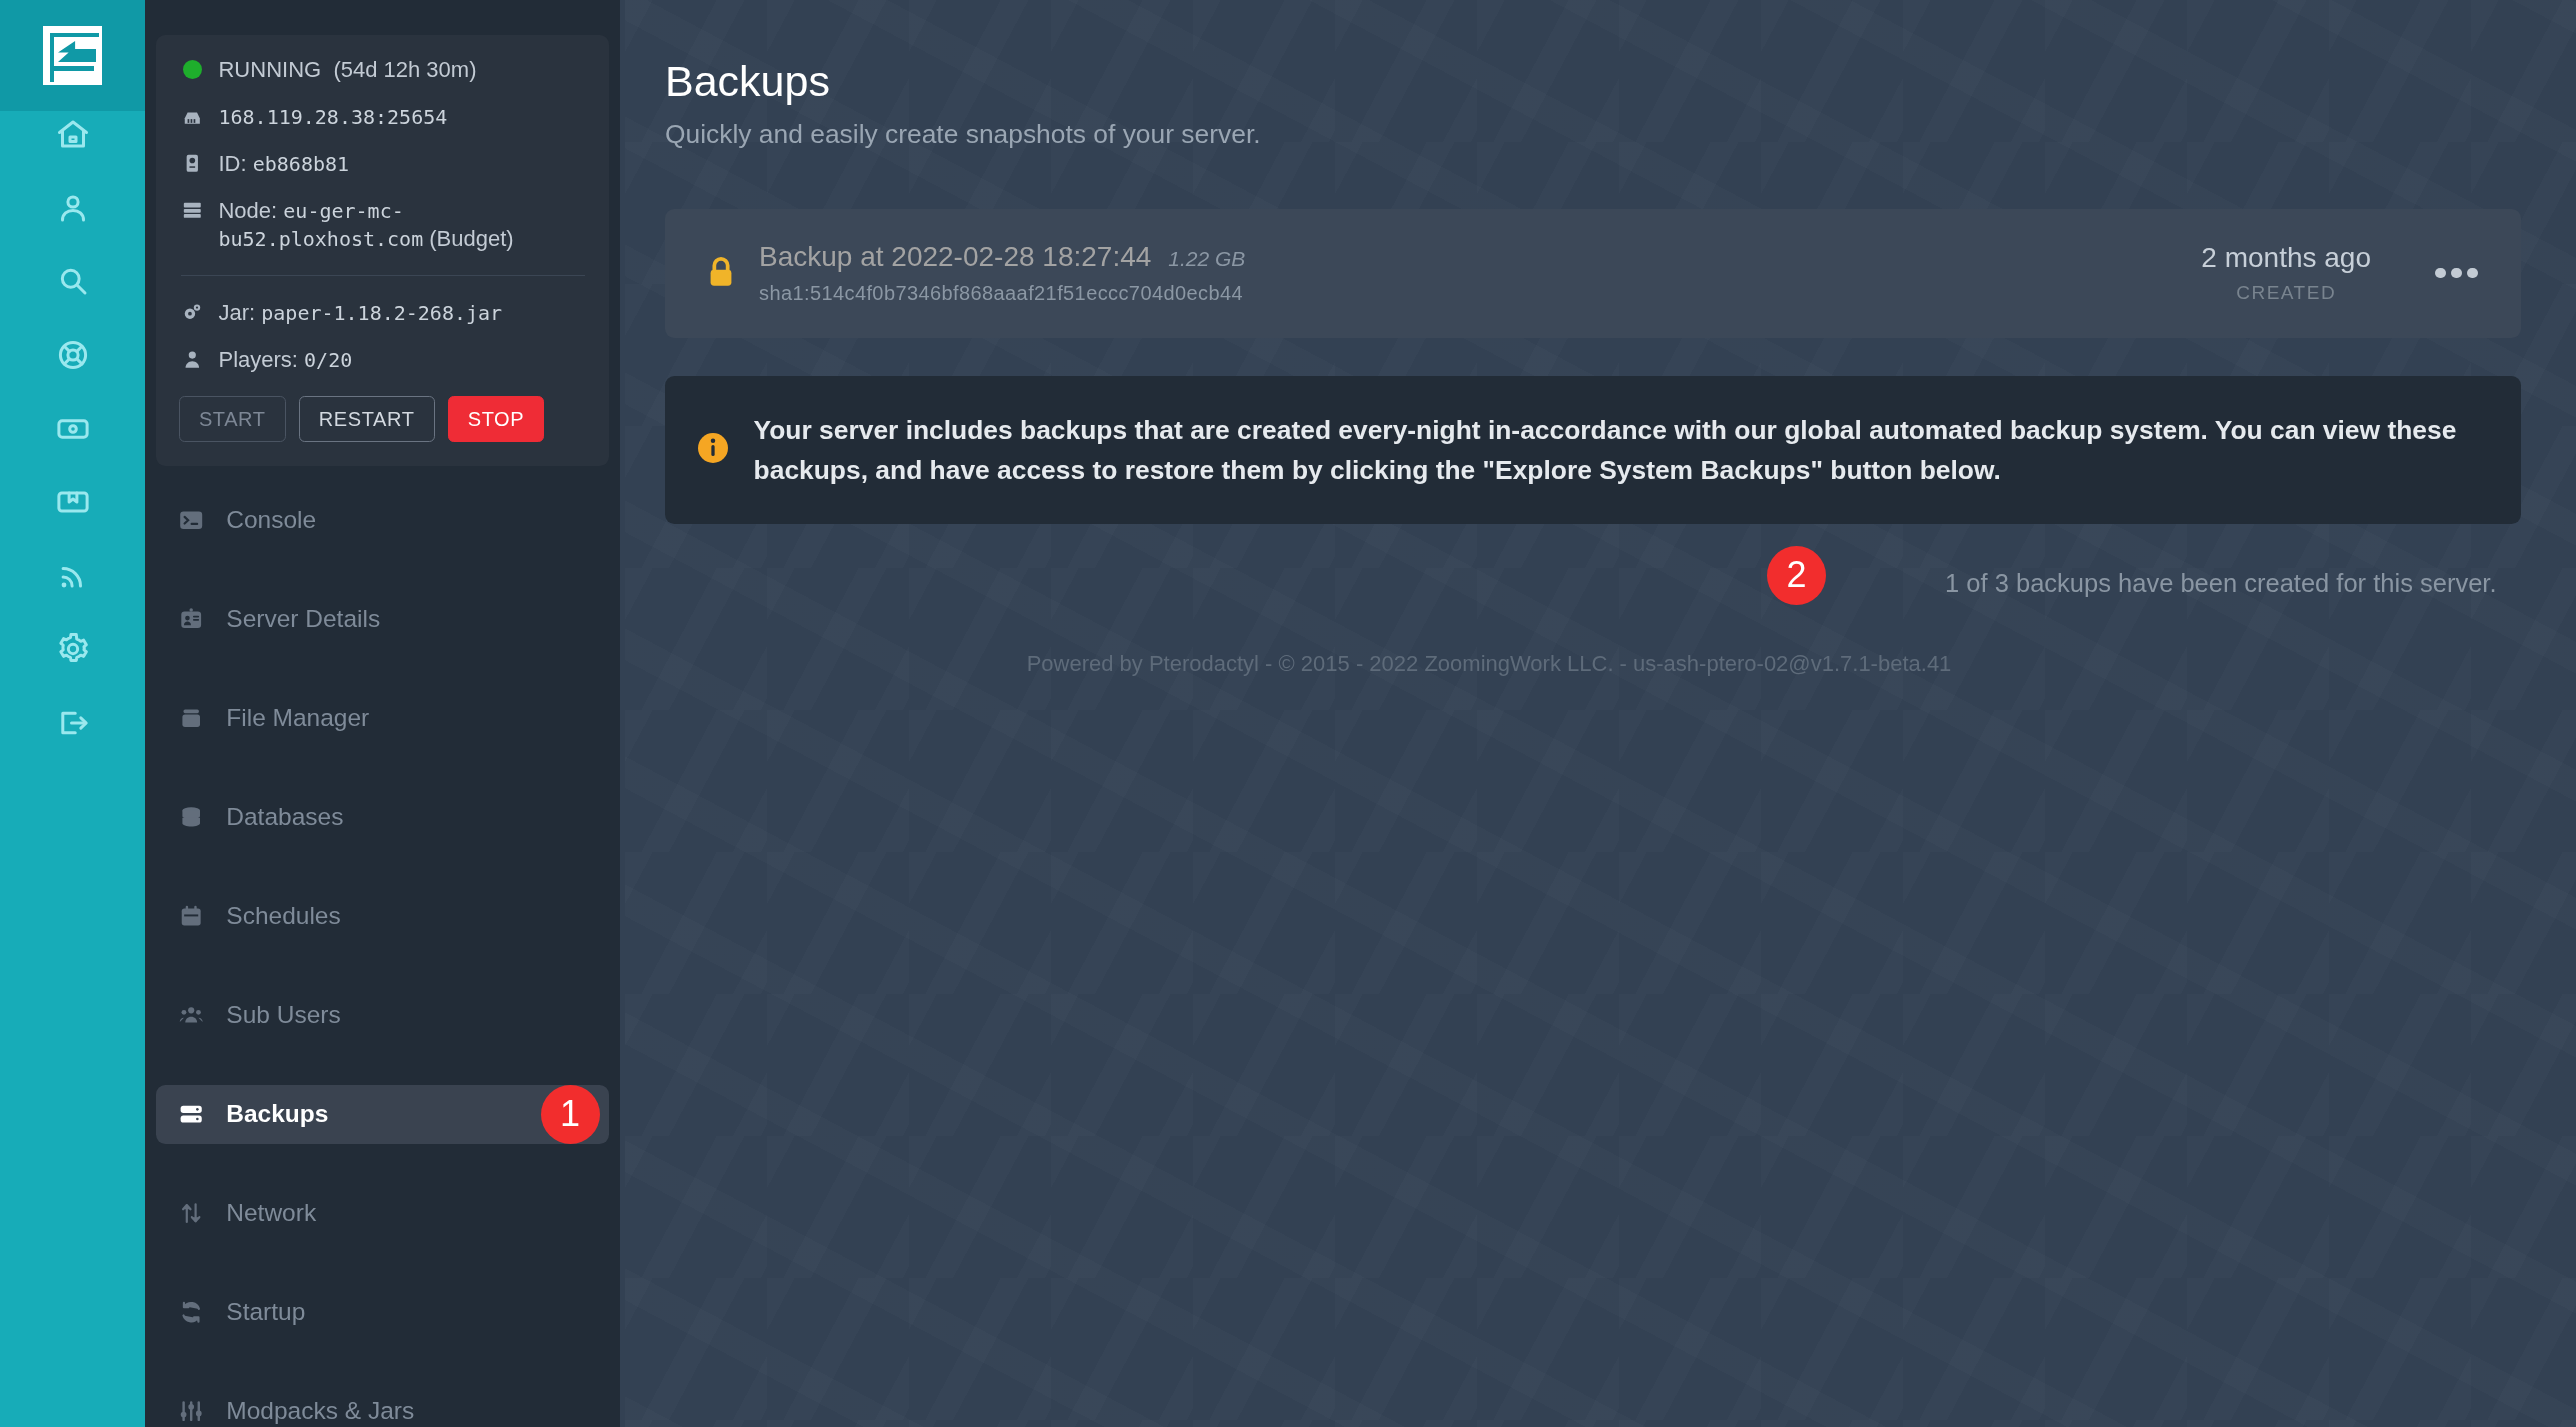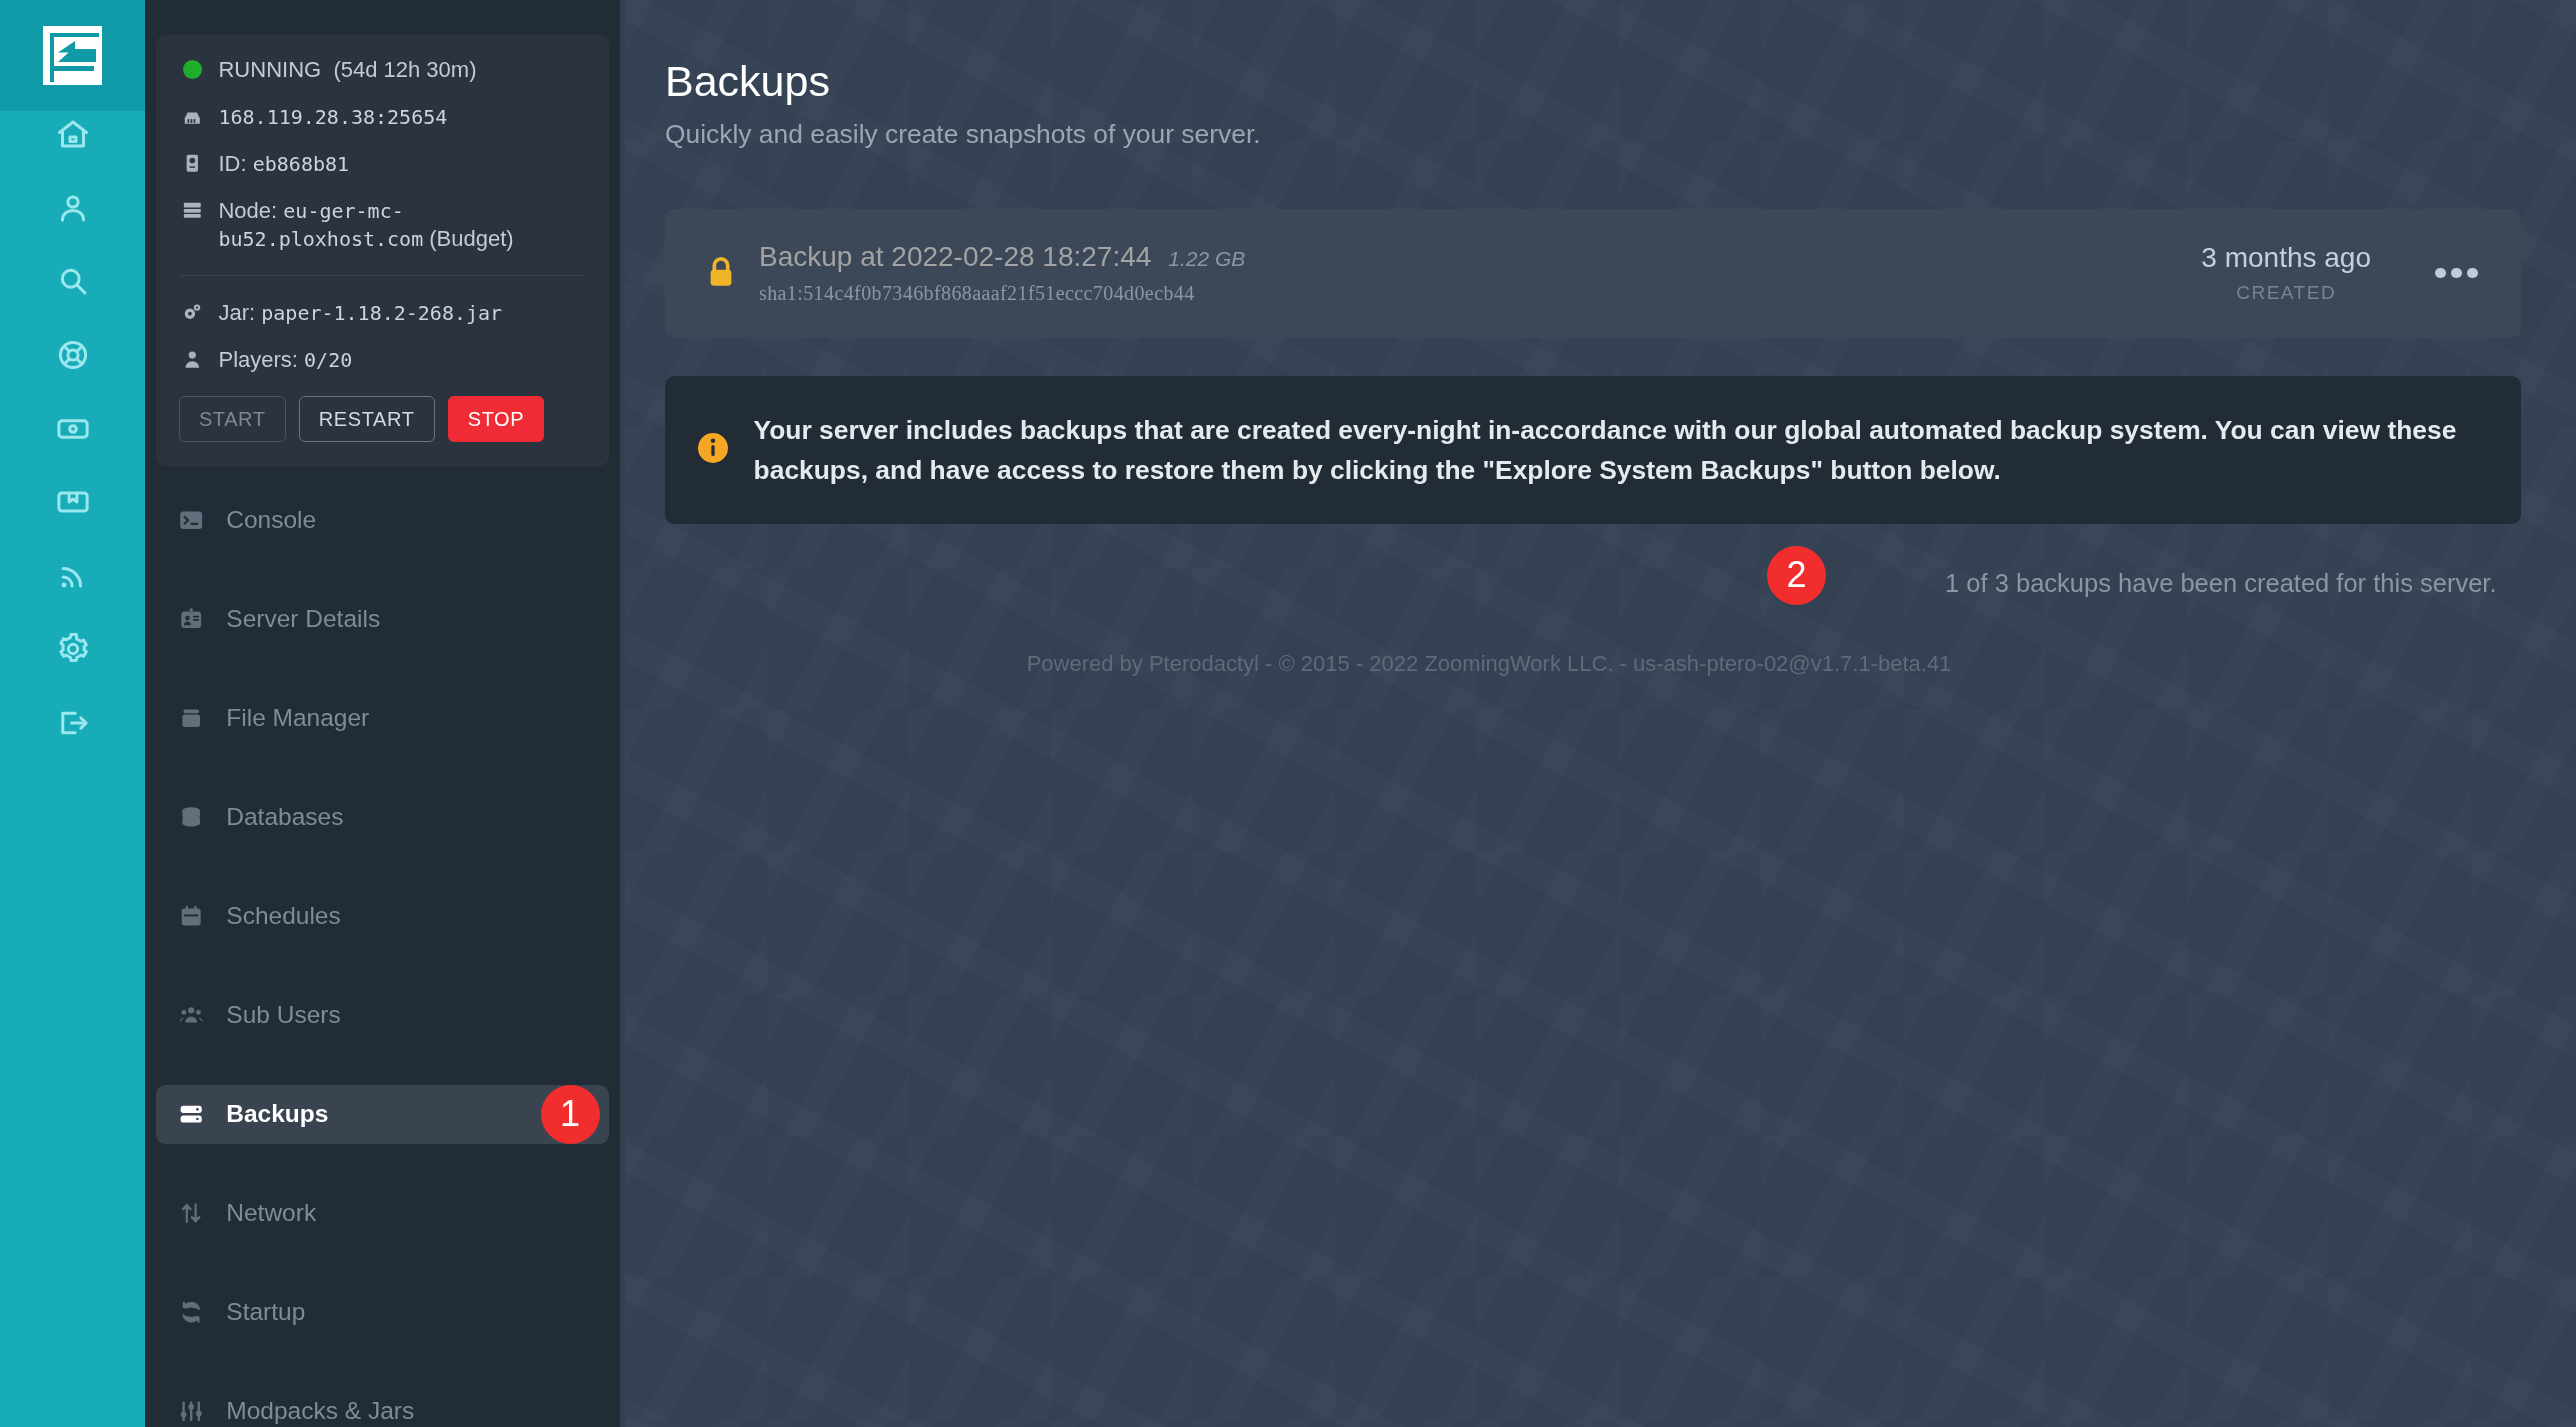--- a/index.html
+++ b/index.html
@@ -177,21 +177,21 @@
     display: flex; align-items: center;
     padding: 0 36px 0 32px;
   }
   #backup-lock { flex: 0 0 47px; display: flex; align-items: center; justify-content: center; }
   #backup-lock svg { width: 32px; height: 38px; fill: #f0b429; }
   #backup-info { flex: 1 1 auto; padding-left: 15px; }
   #backup-title-line { display: flex; align-items: baseline; gap: 17px; }
   #backup-name { font-size: 28px; color: #a3a3a3; }
   #backup-size { font-size: 21px; color: #8b97a4; font-style: italic; }
   #backup-hash {
-    font-family: Liberation Serif, serif;
+    font-family: Liberation Sans, sans-serif;
     font-size: 20px; color: #8b97a4; margin-top: 9.4px; letter-spacing: 0.4px;
   }
   #backup-when { text-align: center; padding-right: 57px; }
   #backup-when .when { font-size: 28px; color: #c7cfd8; }
   #backup-when .state { font-size: 19px; color: #79848f; letter-spacing: 1.5px; margin-top: 7.5px; }
   #backup-menu { flex: 0 0 57px; display: flex; align-items: center; justify-content: center; cursor: pointer; }
   .dots { display: flex; gap: 5.7px; }
   .dots i { width: 10.4px; height: 10.4px; border-radius: 50%; background: #c3cbd4; display: block; }
 
   
@@ -554,21 +554,21 @@
           </svg>
       </span>
       <div id="backup-info">
         <div id="backup-title-line">
           <span id="backup-name">Backup at 2022-02-28 18:27:44</span>
           <span id="backup-size">1.22 GB</span>
         </div>
         <div id="backup-hash">sha1:514c4f0b7346bf868aaaf21f51eccc704d0ecb44</div>
       </div>
       <div id="backup-when">
-        <div class="when">3 months ago</div>
+        <div class="when">2 months ago</div>
         <div class="state">CREATED</div>
       </div>
       <div id="backup-menu">
         <span class="dots">
             <i></i>
             <i></i>
             <i></i>
           </span>
       </div>
     </div>

